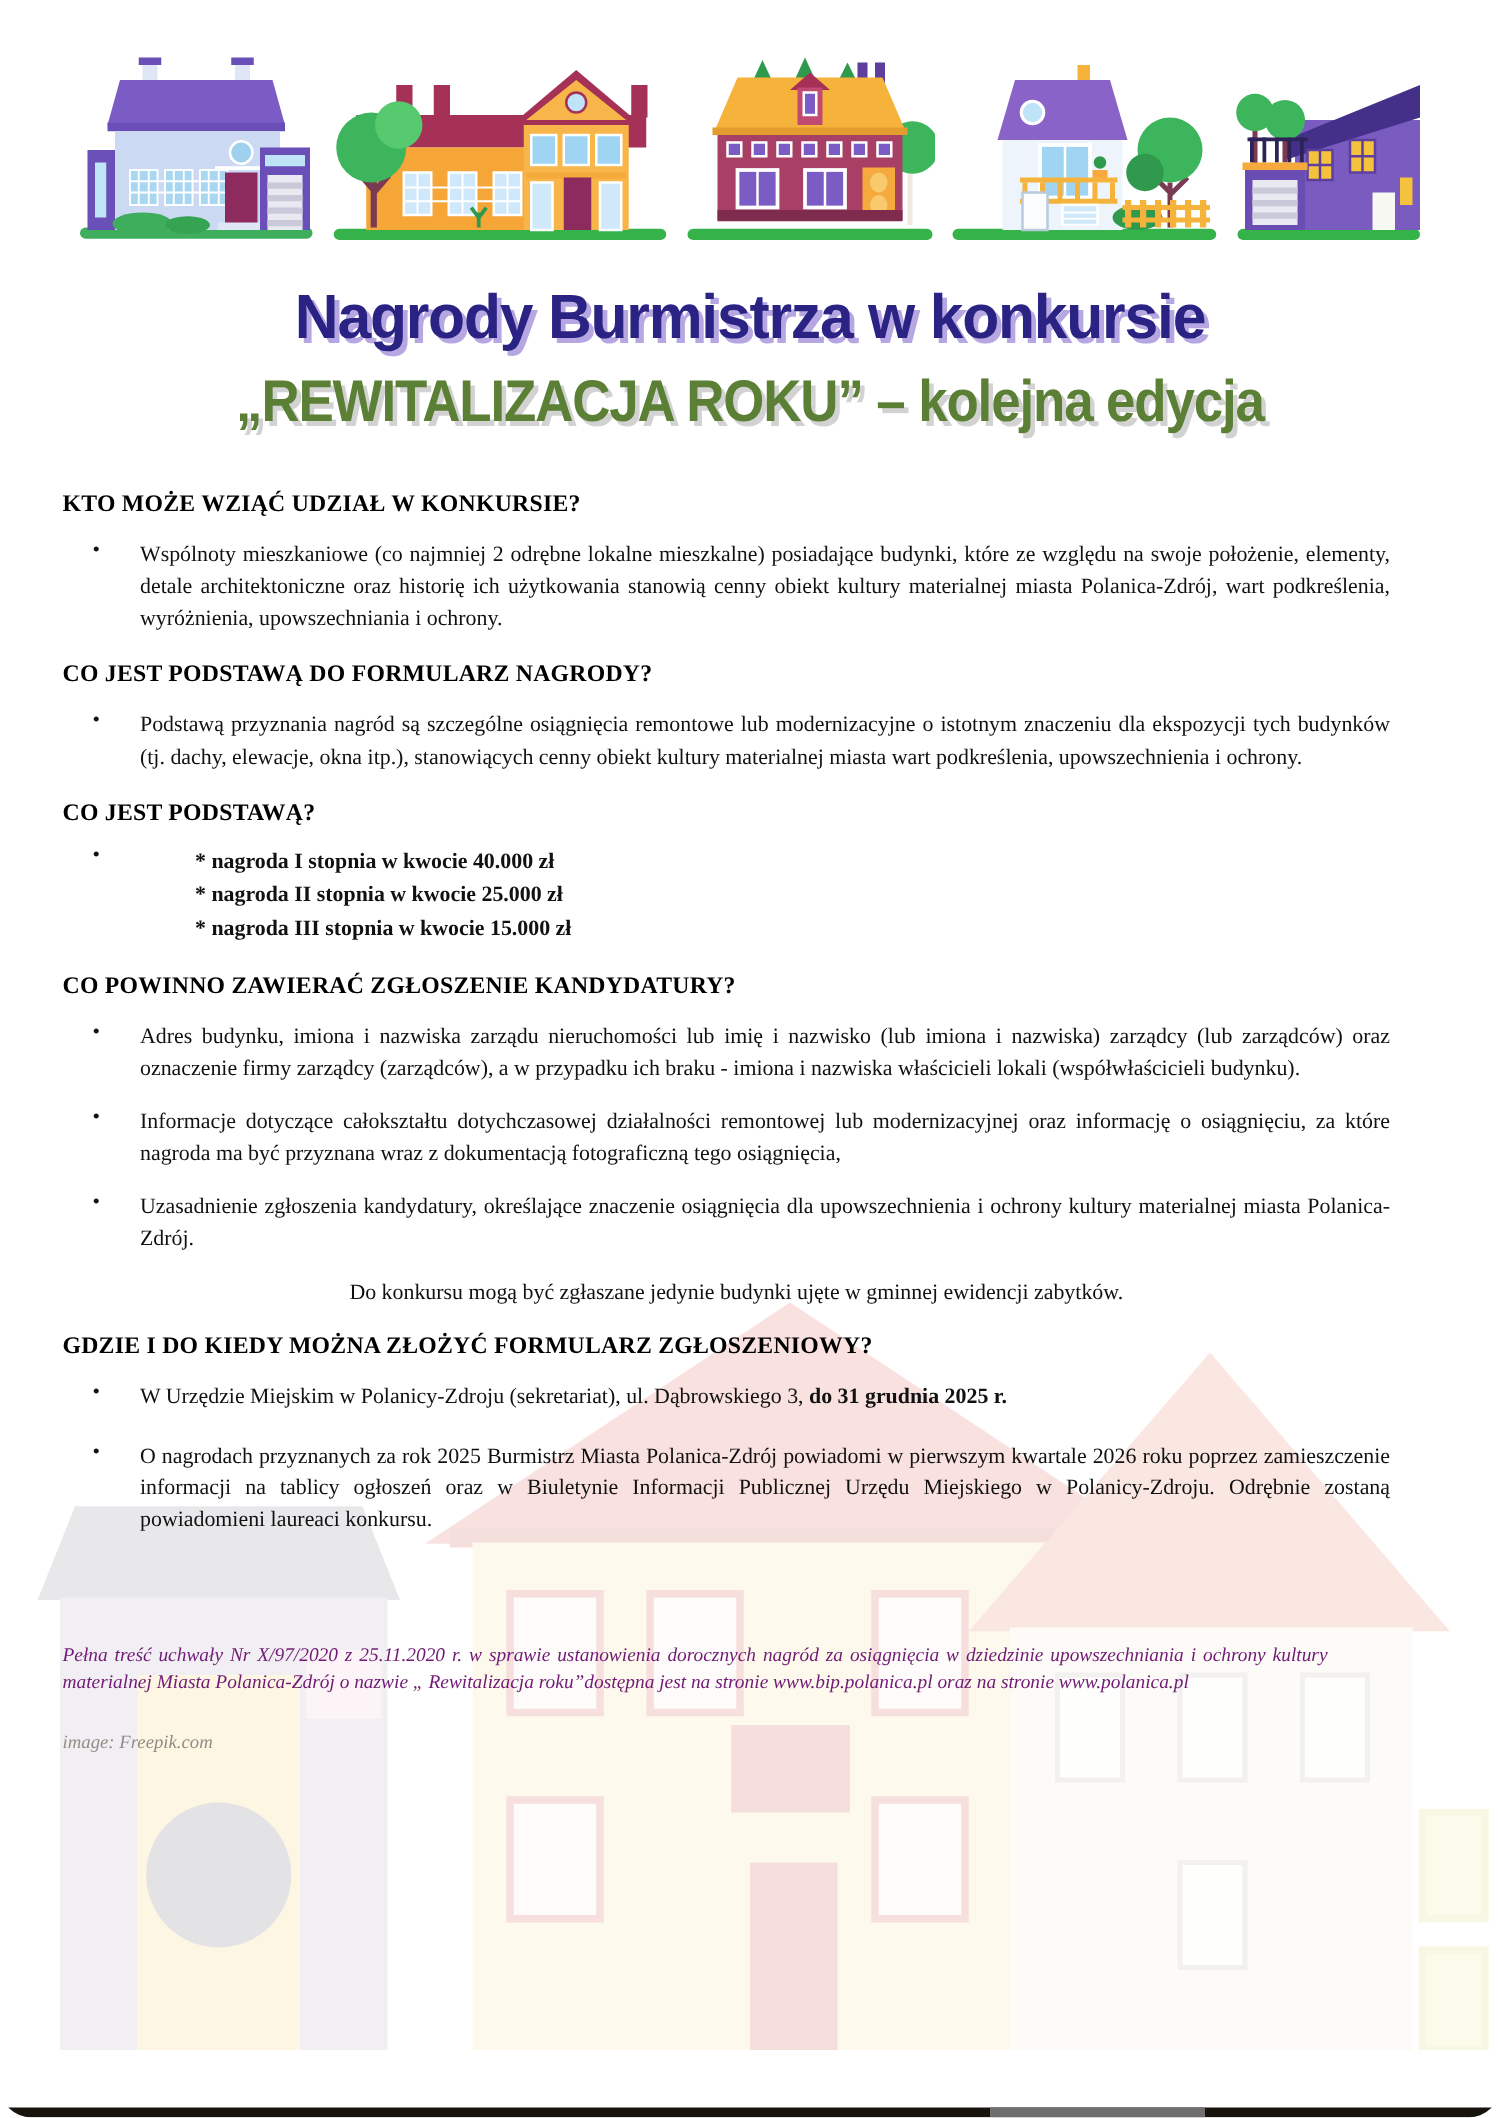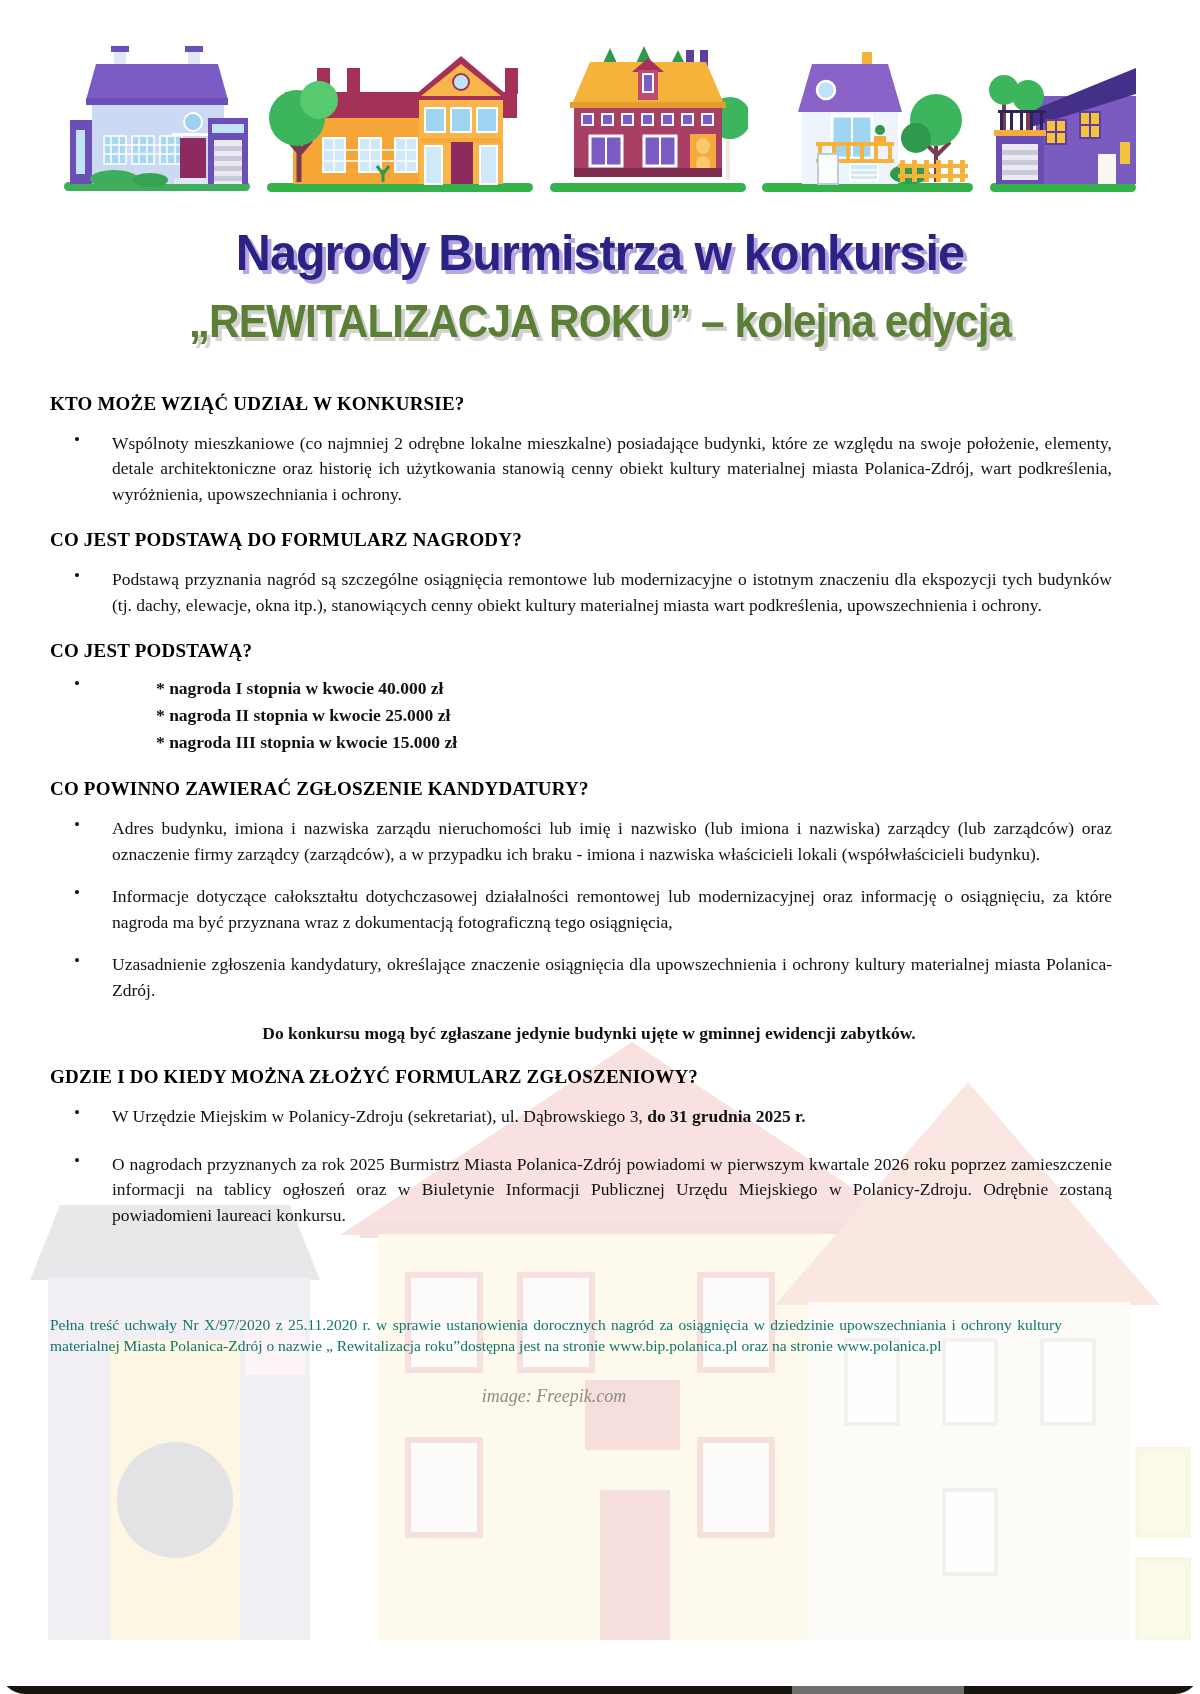--- a/index.html
+++ b/index.html
@@ -48,32 +48,32 @@
     margin:0 0 13px 0;letter-spacing:.2px;
   }
   .section{margin:0 0 22px 0;}
   .bullet{position:relative;padding-left:46px;margin:0 0 17px 0;}
   .bullet:last-child{margin-bottom:0;}
   .bullet .dot{position:absolute;left:24px;top:-1px;font-size:17px;}
   .bullet p{margin:16px;font-size:17.5px;line-height:25.5px;text-align:justify;}
   .prize-list{margin:8px 0 0 60px;}
   .prize-list div{font-size:17.5px;font-weight:600;line-height:27px;}
   .note{
-    text-align:center;font-weight:700;font-size:17.5px;
+    text-align:center;font-weight:400;font-size:17.5px;
     margin:20px 0 4px 0;
   }
   .bold-tail{font-weight:700;}
   
   .legal{
     margin:86px 0 0 0;padding:0 138px 0 50px;
-    font-size:15.5px;line-height:21px;text-align:justify;color:#0f766e;
+    font-size:15.5px;line-height:21px;text-align:justify;color:#701a75;font-style:italic;
   }
   .credit{
     margin:30px 0 0 0;padding:0 142px 0 50px;
-    text-align:center;font-style:italic;font-size:18px;color:#8f8d85;
+    text-align:left;font-style:italic;font-size:15px;color:#8f8d85;
   }
   .bottom-bar{position:absolute;left:0;right:0;bottom:0;height:8px;background:#17140e;}
   .bottom-bar .lighter{position:absolute;left:792px;width:172px;top:0;bottom:0;background:#6f6f6f;}
 </style>
 </head>
 <body>
 
 <div class="page">
 
   <svg class="watermark" viewBox="0 0 1200 620" aria-hidden="true">

